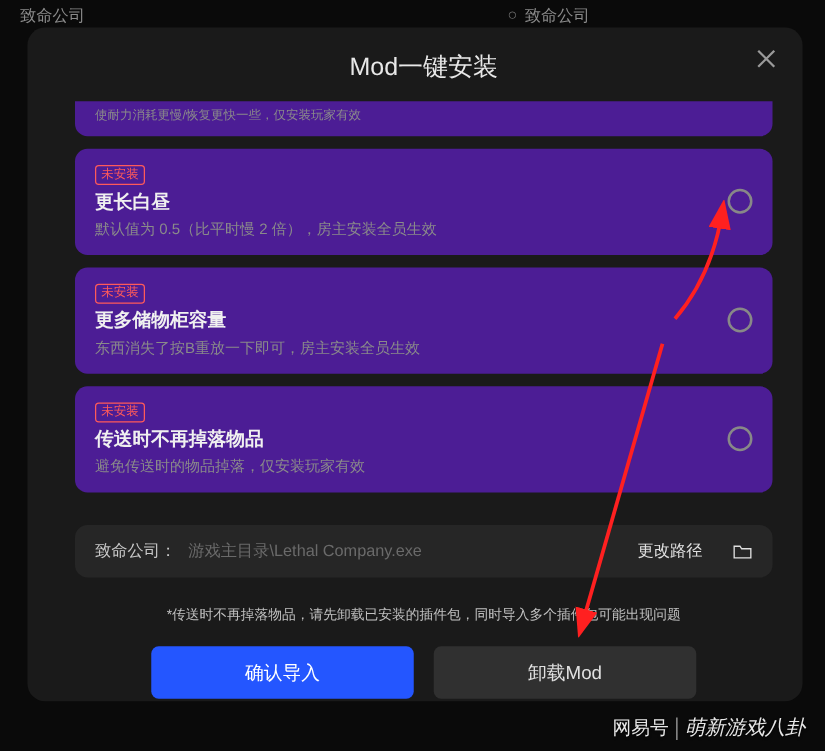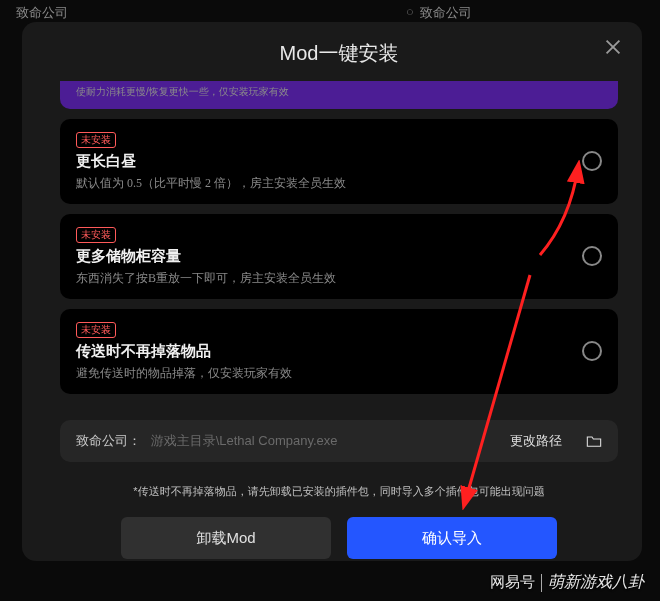--- a/index.html
+++ b/index.html
@@ -36,23 +36,23 @@
       text-align: center; font-size: 20px; font-weight: 500;
       color: #e8e8e8; margin-bottom: 14px;
     }
     .mod-list { flex: 0 0 auto; }
     .mod-item-partial {
       background: #4c1d95; border-radius: 0 0 10px 10px;
       padding: 4px 16px 10px 16px; margin-bottom: 10px;
       font-size: 10px; color: #8a8a8a;
     }
     .mod-item {
-      background: #000000; border-radius: 10px;
+      background: #4c1d95; border-radius: 10px;
       padding: 10px 16px 12px 16px; margin-bottom: 10px;
-      display: flex; align-items: center; justify-content: space-between; font-family: Liberation Serif, serif;
+      display: flex; align-items: center; justify-content: space-between;
     }
     .mod-left { flex: 1; }
     .tag {
       display: inline-block; font-size: 10px;
       color: #ff5a5a; border: 1px solid #ff5a5a;
       border-radius: 3px; padding: 0 4px; margin-bottom: 4px;
       line-height: 14px;
     }
     .mod-name { font-size: 15px; font-weight: 600; color: #f0f0f0; margin-bottom: 4px; }
     .mod-desc { font-size: 12px; color: #8a8a8a; }
@@ -160,22 +160,22 @@
       <span>更改路径</span>
       <svg class="folder-icon" viewBox="0 0 24 20">
         <path d="M2 4 h7 l2 3 h11 v11 h-20 z" fill="none" stroke="#e0e0e0" stroke-width="1.6"></path>
       </svg>
     </div>
   </div>
 
   <div class="warning">*传送时不再掉落物品，请先卸载已安装的插件包，同时导入多个插件包可能出现问题</div>
 
   <div class="buttons">
+    <button class="btn btn-primary">确认导入</button>
     <button class="btn btn-secondary">卸载Mod</button>
-    <button class="btn btn-primary">确认导入</button>
   </div>
 </div>
 
 <svg class="arrow arrow1" viewBox="0 0 60 100">
   <defs>
       <marker id="ah1" markerWidth="10" markerHeight="10" refX="5" refY="3" orient="auto">
         <path d="M0,0 L8,3 L0,6 z" fill="#ff2020"></path>
       </marker>
     </defs>
   <path d="M10,95 Q40,60 48,8" stroke="#ff2020" stroke-width="3" fill="none" marker-end="url(#ah1)"></path>

